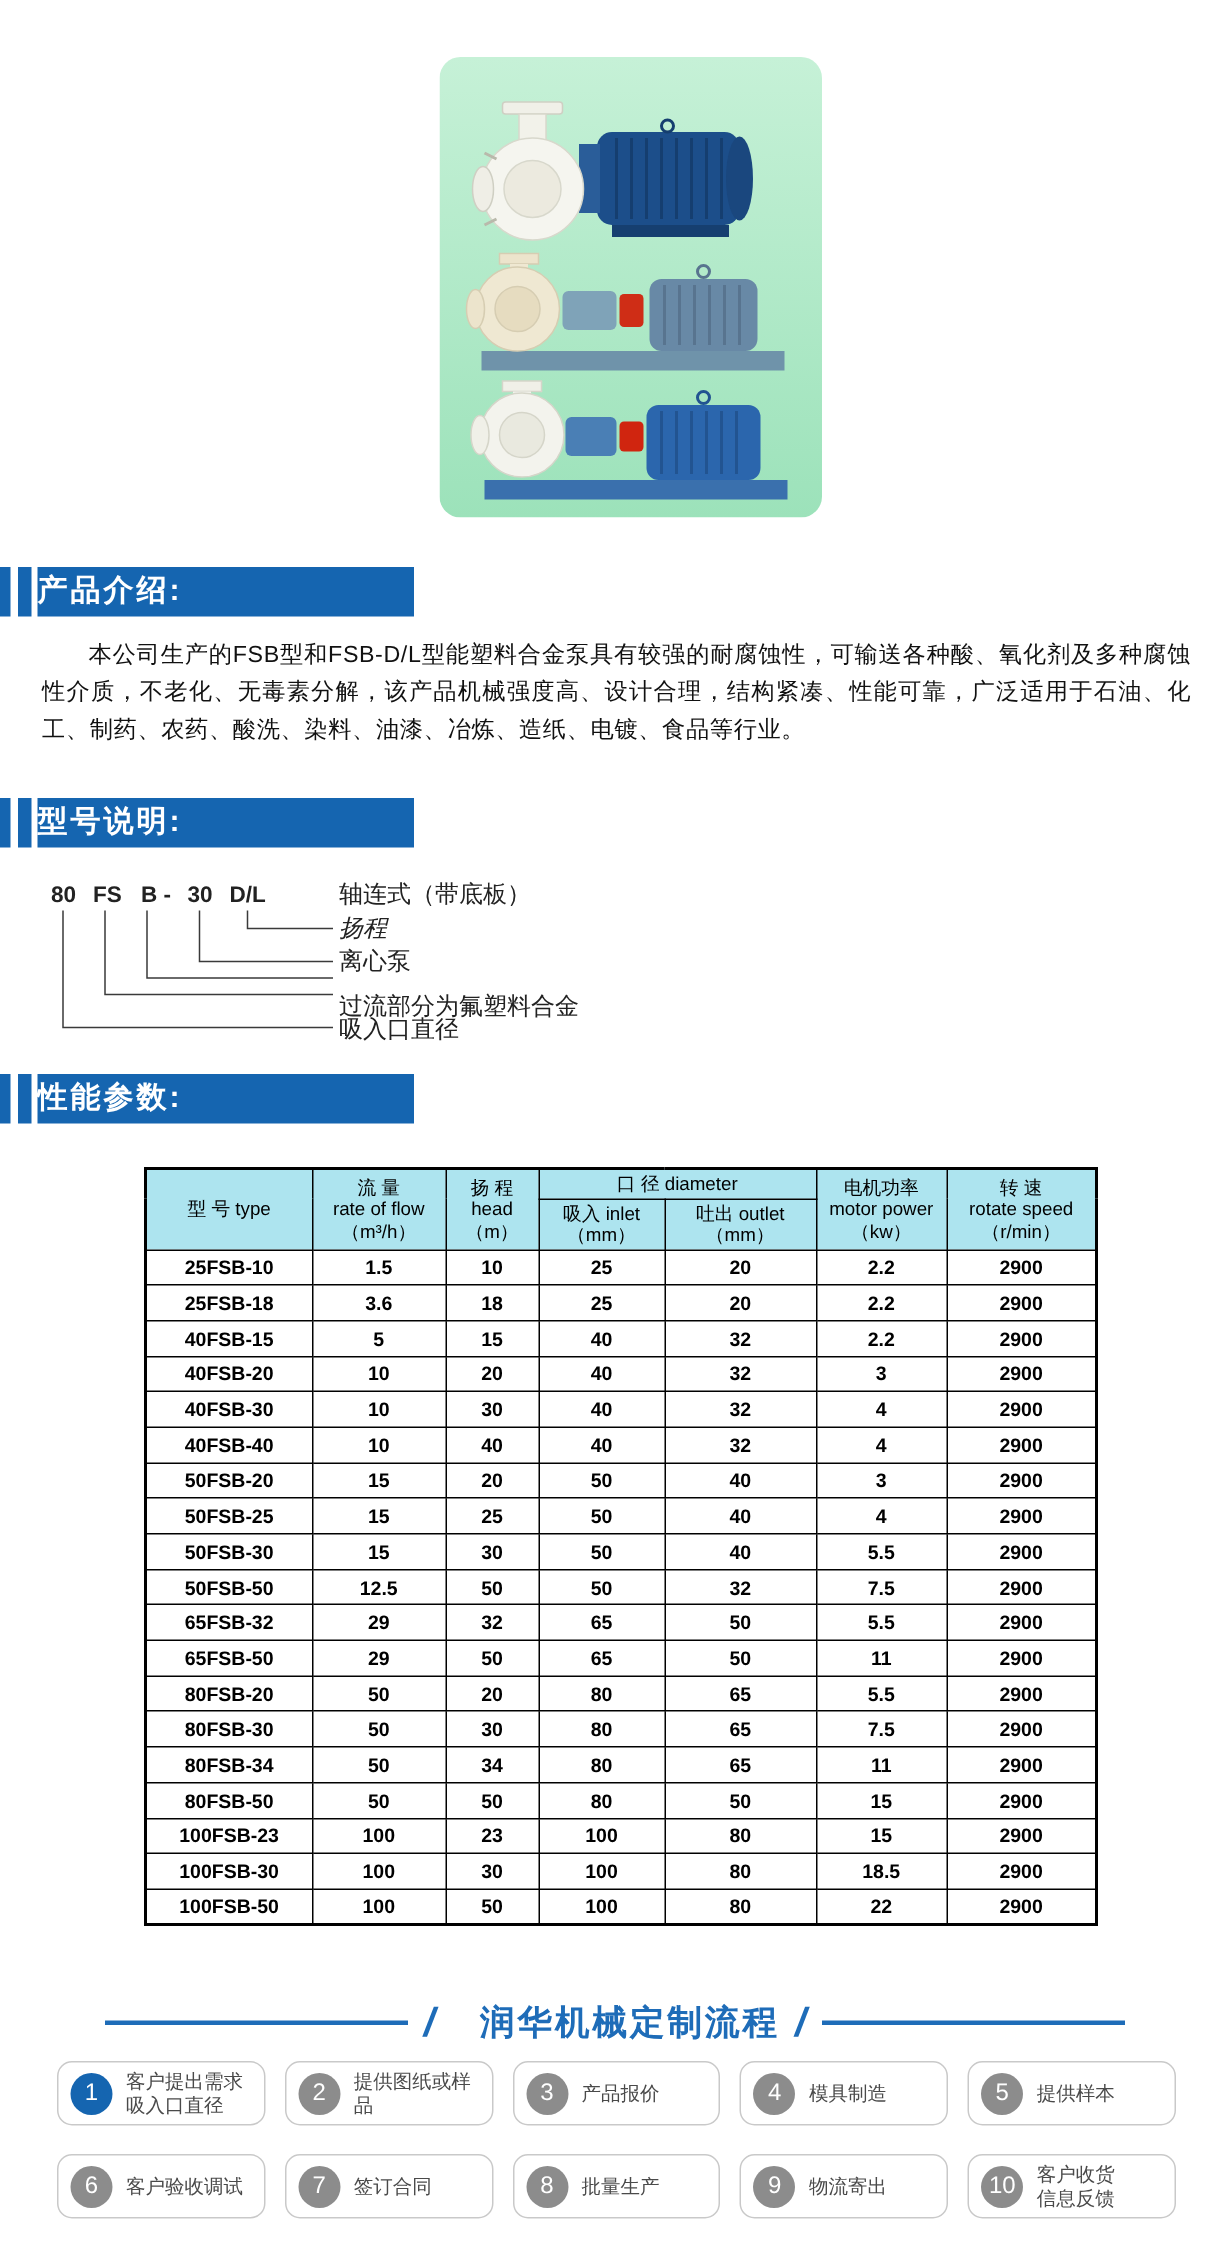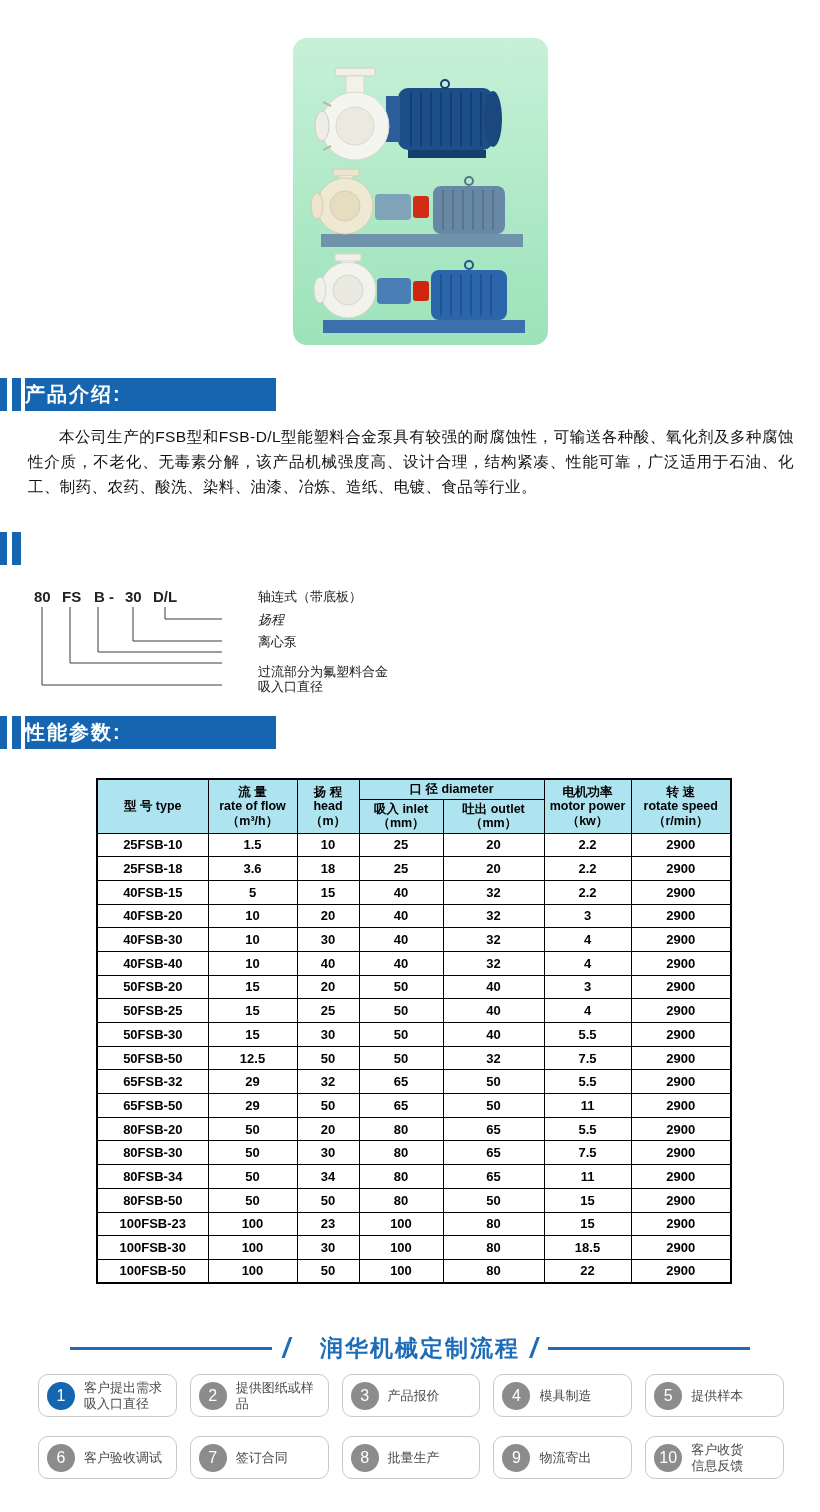--- a/index.html
+++ b/index.html
@@ -34,36 +34,36 @@
   
   .intro-par{
     position:absolute;left:28px;top:424px;width:766px;
     font-size:15.5px;line-height:25px;text-indent:2em;color:#111;
     letter-spacing:0.4px;text-align:justify;
   }
 
   
   .mdiagram{position:absolute;left:30px;top:588px;width:430px;height:112px;}
   .mtoken{position:absolute;top:0;font-size:15px;font-weight:bold;color:#222;white-space:nowrap;}
-  .dlabel{position:absolute;left:196px;font-size:13px;color:#222;white-space:nowrap;line-height:15px;margin-left:32px;}
+  .dlabel{position:absolute;left:196px;font-size:16px;color:#222;white-space:nowrap;line-height:15px;}
   .mlines{position:absolute;left:0;top:0;}
 
   
   .spec-table{
     position:absolute;left:96px;top:778px;width:634px;
     border-collapse:collapse;table-layout:fixed;
     font-size:13px;color:#000;
   }
   .spec-table th,.spec-table td{
     border:1px solid #000;text-align:center;vertical-align:middle;
     padding:0;
   }
   .spec-table{border:2px solid #000;}
   .spec-table thead th{
-    background:var(--cyan);font-weight:bold;white-space:pre-line;
+    background:var(--cyan);font-weight:normal;white-space:pre-line;
     font-size:12.5px;line-height:14.5px;padding:2px 0;
   }
   .spec-table tbody td{height:23.7px;font-weight:bold;font-size:13px;}
 
   
   .proc-title-row{
     position:absolute;left:0;top:1330px;width:100%;height:36px;
     display:flex;align-items:center;justify-content:center;gap:10px;
   }
   .proc-line{width:202px;height:3px;background:var(--proc-blue);}
@@ -175,20 +175,21 @@
   <i class="sec-bar b1"></i>
   <i class="sec-bar b2"></i>
   <div class="sec-block">产品介绍:</div>
 </div>
 
 <p class="intro-par">本公司生产的FSB型和FSB-D/L型能塑料合金泵具有较强的耐腐蚀性，可输送各种酸、氧化剂及多种腐蚀性介质，不老化、无毒素分解，该产品机械强度高、设计合理，结构紧凑、性能可靠，广泛适用于石油、化工、制药、农药、酸洗、染料、油漆、冶炼、造纸、电镀、食品等行业。</p>
 
 <div class="sec-header" style="top:532px">
   <i class="sec-bar b1"></i>
   <i class="sec-bar b2"></i>
+  <div class="sec-block">型号说明:</div>
 </div>
 
 <div class="mdiagram">
   <svg class="mlines" width="430" height="112">
     <g fill="none" stroke="#3a3a3a" stroke-width="1">
       <polyline points="135,19 135,31 192,31"></polyline>
       <polyline points="103,19 103,53 192,53"></polyline>
       <polyline points="68,19 68,64 192,64"></polyline>
       <polyline points="40,19 40,75 192,75"></polyline>
       <polyline points="12,19 12,97 192,97"></polyline>

